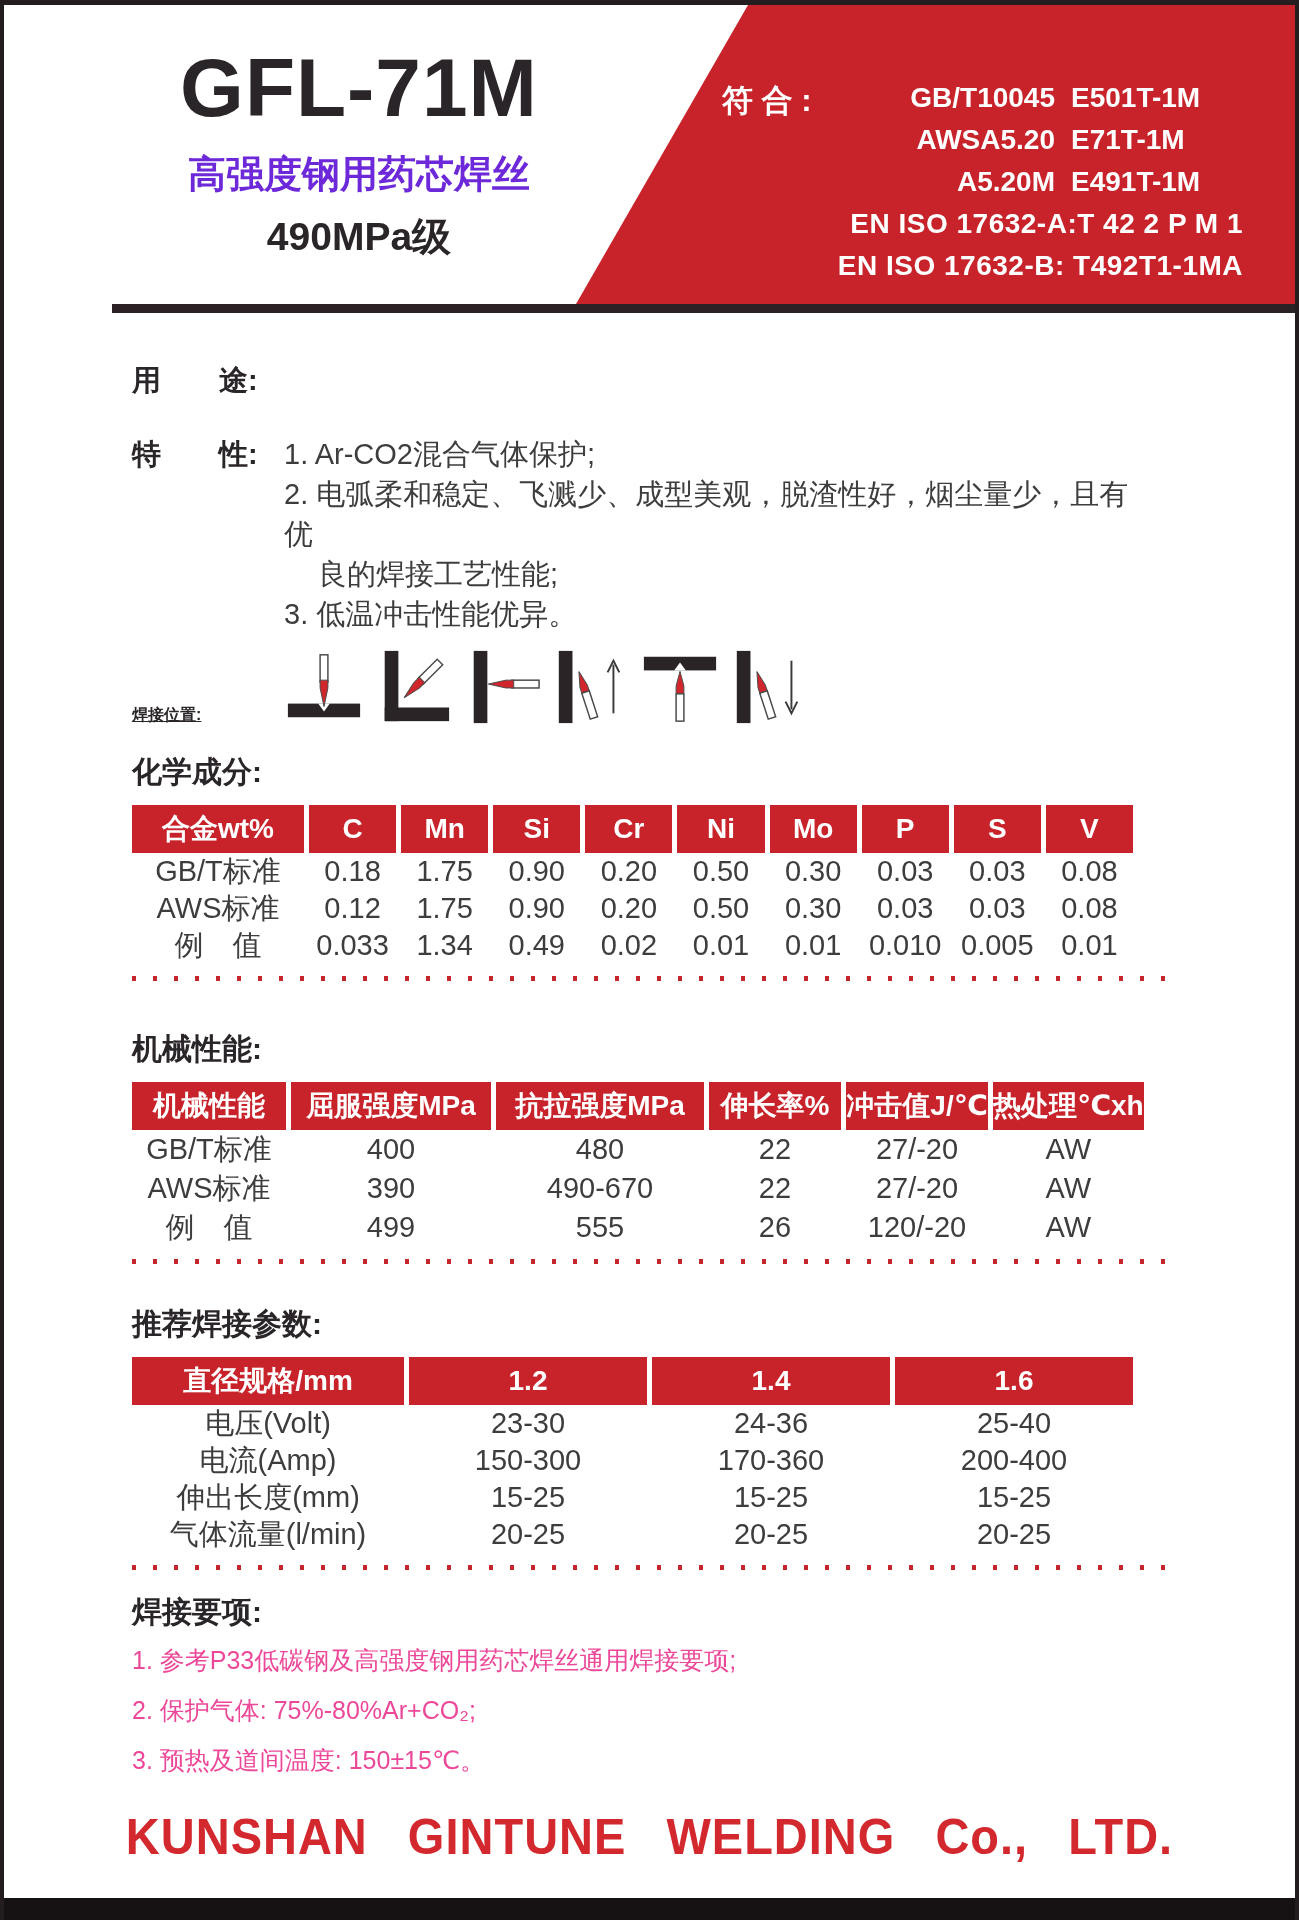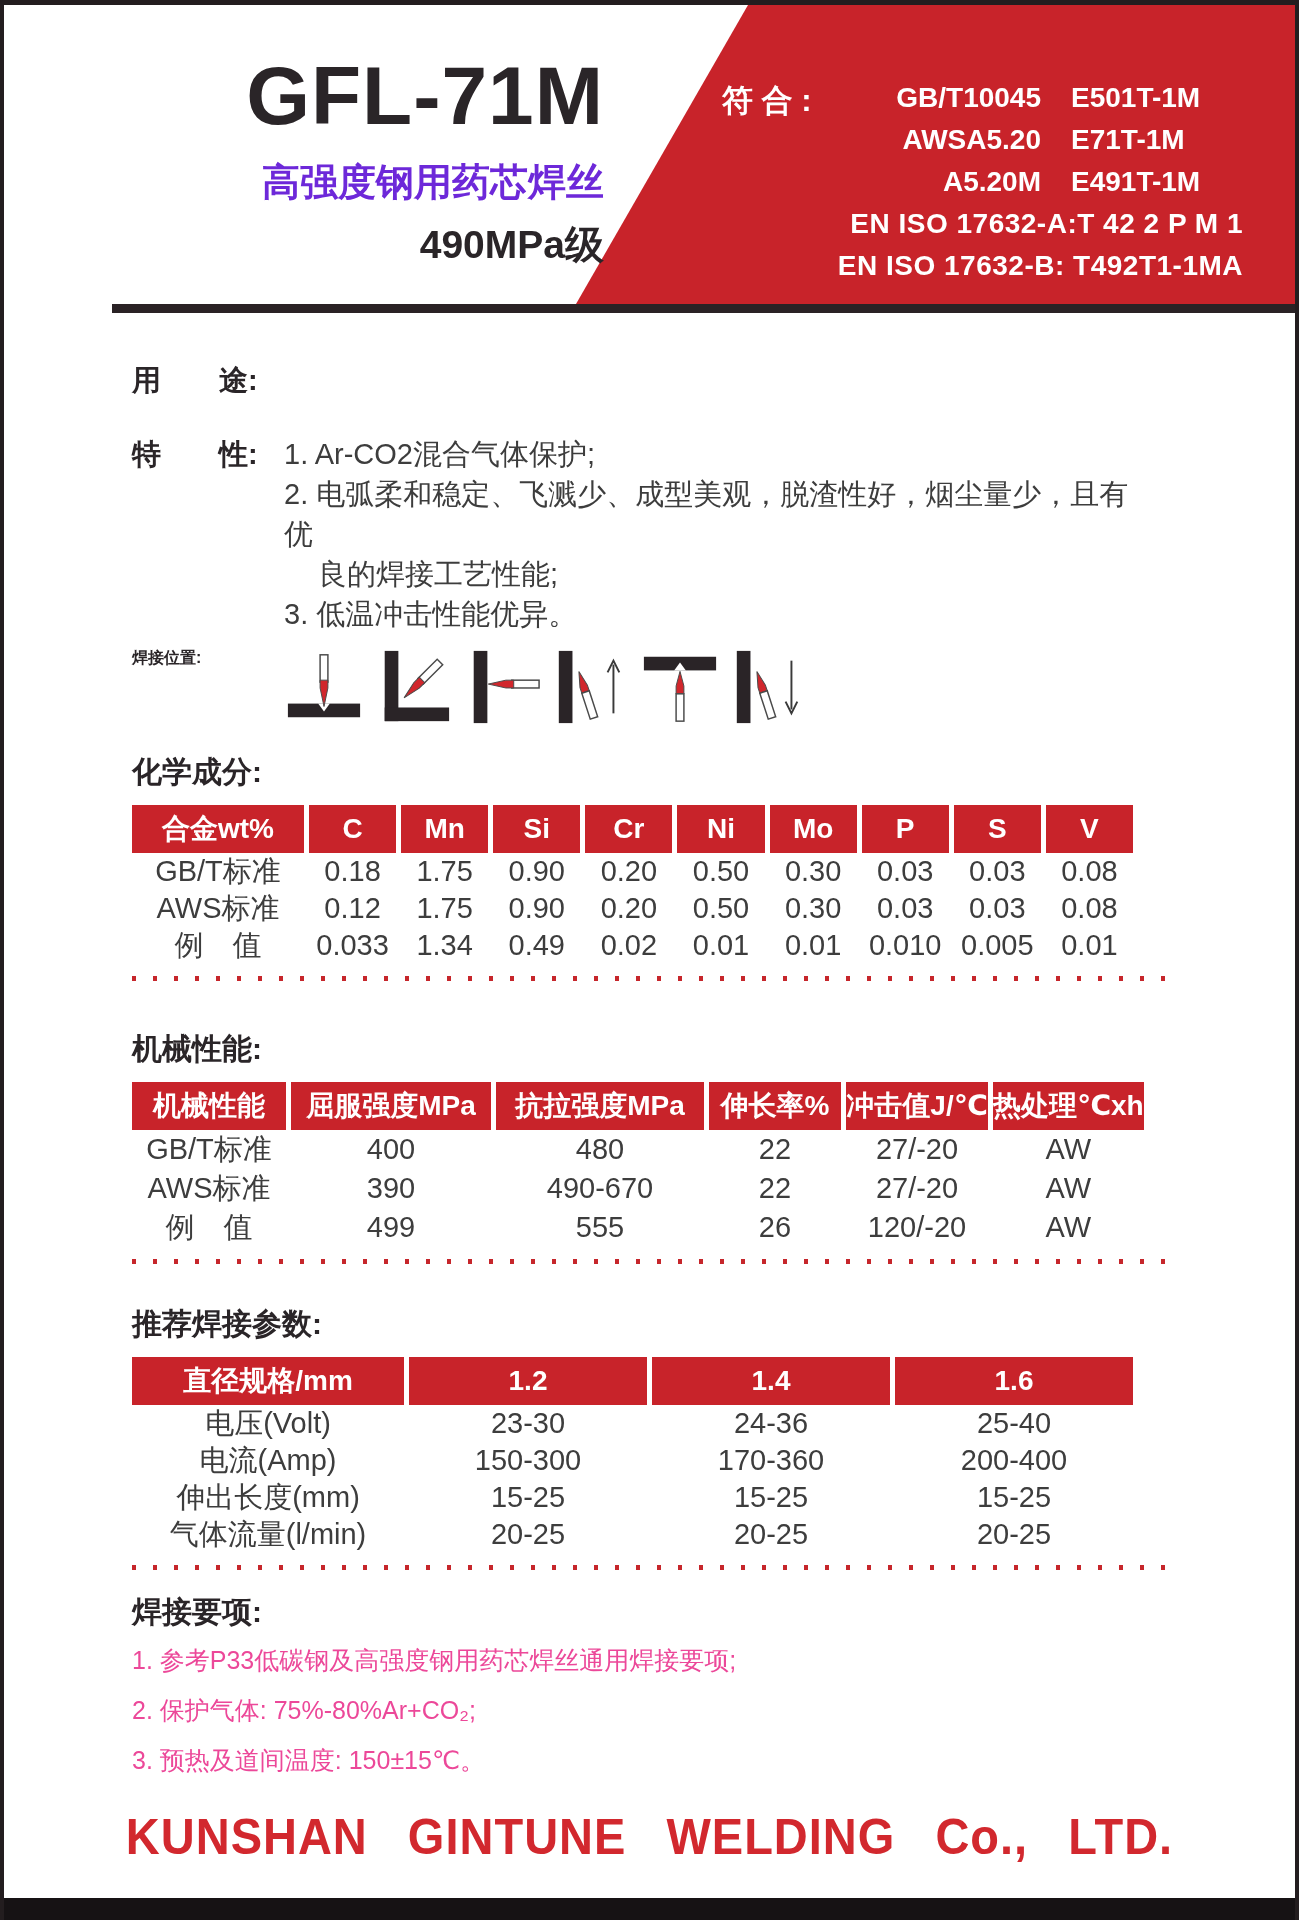--- a/index.html
+++ b/index.html
@@ -14,41 +14,41 @@
 
   
   .header { position:relative; height:311px; }
   .red-banner {
     position:absolute; top:0; right:0; left:572px; height:299px;
     background:#c8232a;
     clip-path:polygon(172px 0, 100% 0, 100% 100%, 0 100%);
   }
   .header-bar { position:absolute; top:299px; left:108px; right:0; height:9px; background:#2a2225; }
 
-  .title-block { position:absolute; left:110px; top:44px; width:490px; text-align:right; }
+  .title-block { position:absolute; left:110px; top:36px; width:490px; text-align:center; }
   .product-code { font-size:82px; font-weight:bold; letter-spacing:1px; color:#2a2528; }
   .product-sub { font-size:38px; font-weight:bold; margin-top:14px; color:#6d28d9; }
   .product-grade { font-size:39px; font-weight:bold; margin-top:10px; color:#2a2528; }
 
   .compliance { position:absolute; top:72px; left:718px; right:52px; display:flex; gap:14px; color:#fff; }
   .cmp-label { font-size:31px; font-weight:bold; white-space:nowrap; padding-top:3px; }
   .cmp-lines { flex:1; font-size:28px; font-weight:bold; line-height:42px; }
-  .cmp-pair { display:grid; grid-template-columns:1fr 172px; column-gap:30px; }
+  .cmp-pair { display:grid; grid-template-columns:1fr 172px; column-gap:16px; }
   .cmp-pair .spec { text-align:right; }
   .cmp-line { text-align:right; letter-spacing:.5px; }
 
   
   .content { position:absolute; top:311px; left:0; right:0; bottom:22px; padding:0 162px 0 128px; overflow:hidden; }
 
   .info-row { display:flex; font-size:29px; line-height:40px; }
   .info-label { font-weight:bold; width:152px; flex:none; color:#2a2528; }
   .info-value { color:#3d3d3d; }
   .feature-line.indented { padding-left:34px; }
 
-  .positions-row { display:flex; align-items:flex-start; margin-top:14px; }
+  .positions-row { display:flex; align-items:flex-end; margin-top:14px;text-decoration:underline; }
   .positions-row .info-label { width:152px; }
   .icons { display:flex; gap:9px; align-items:center; }
   .icons svg { display:block; }
 
   .section-title { font-size:30px; font-weight:bold; margin-top:26px; color:#2a2528; }
 
   .grid { display:grid; column-gap:5px; }
   .chem-grid   { grid-template-columns:172px repeat(9,1fr); margin-top:12px; }
   .mech-grid   { grid-template-columns:154px 200px 208px 132px 142px 1fr; margin-top:12px; }
   .param-grid  { grid-template-columns:272px 1fr 1fr 1fr; margin-top:12px; }

